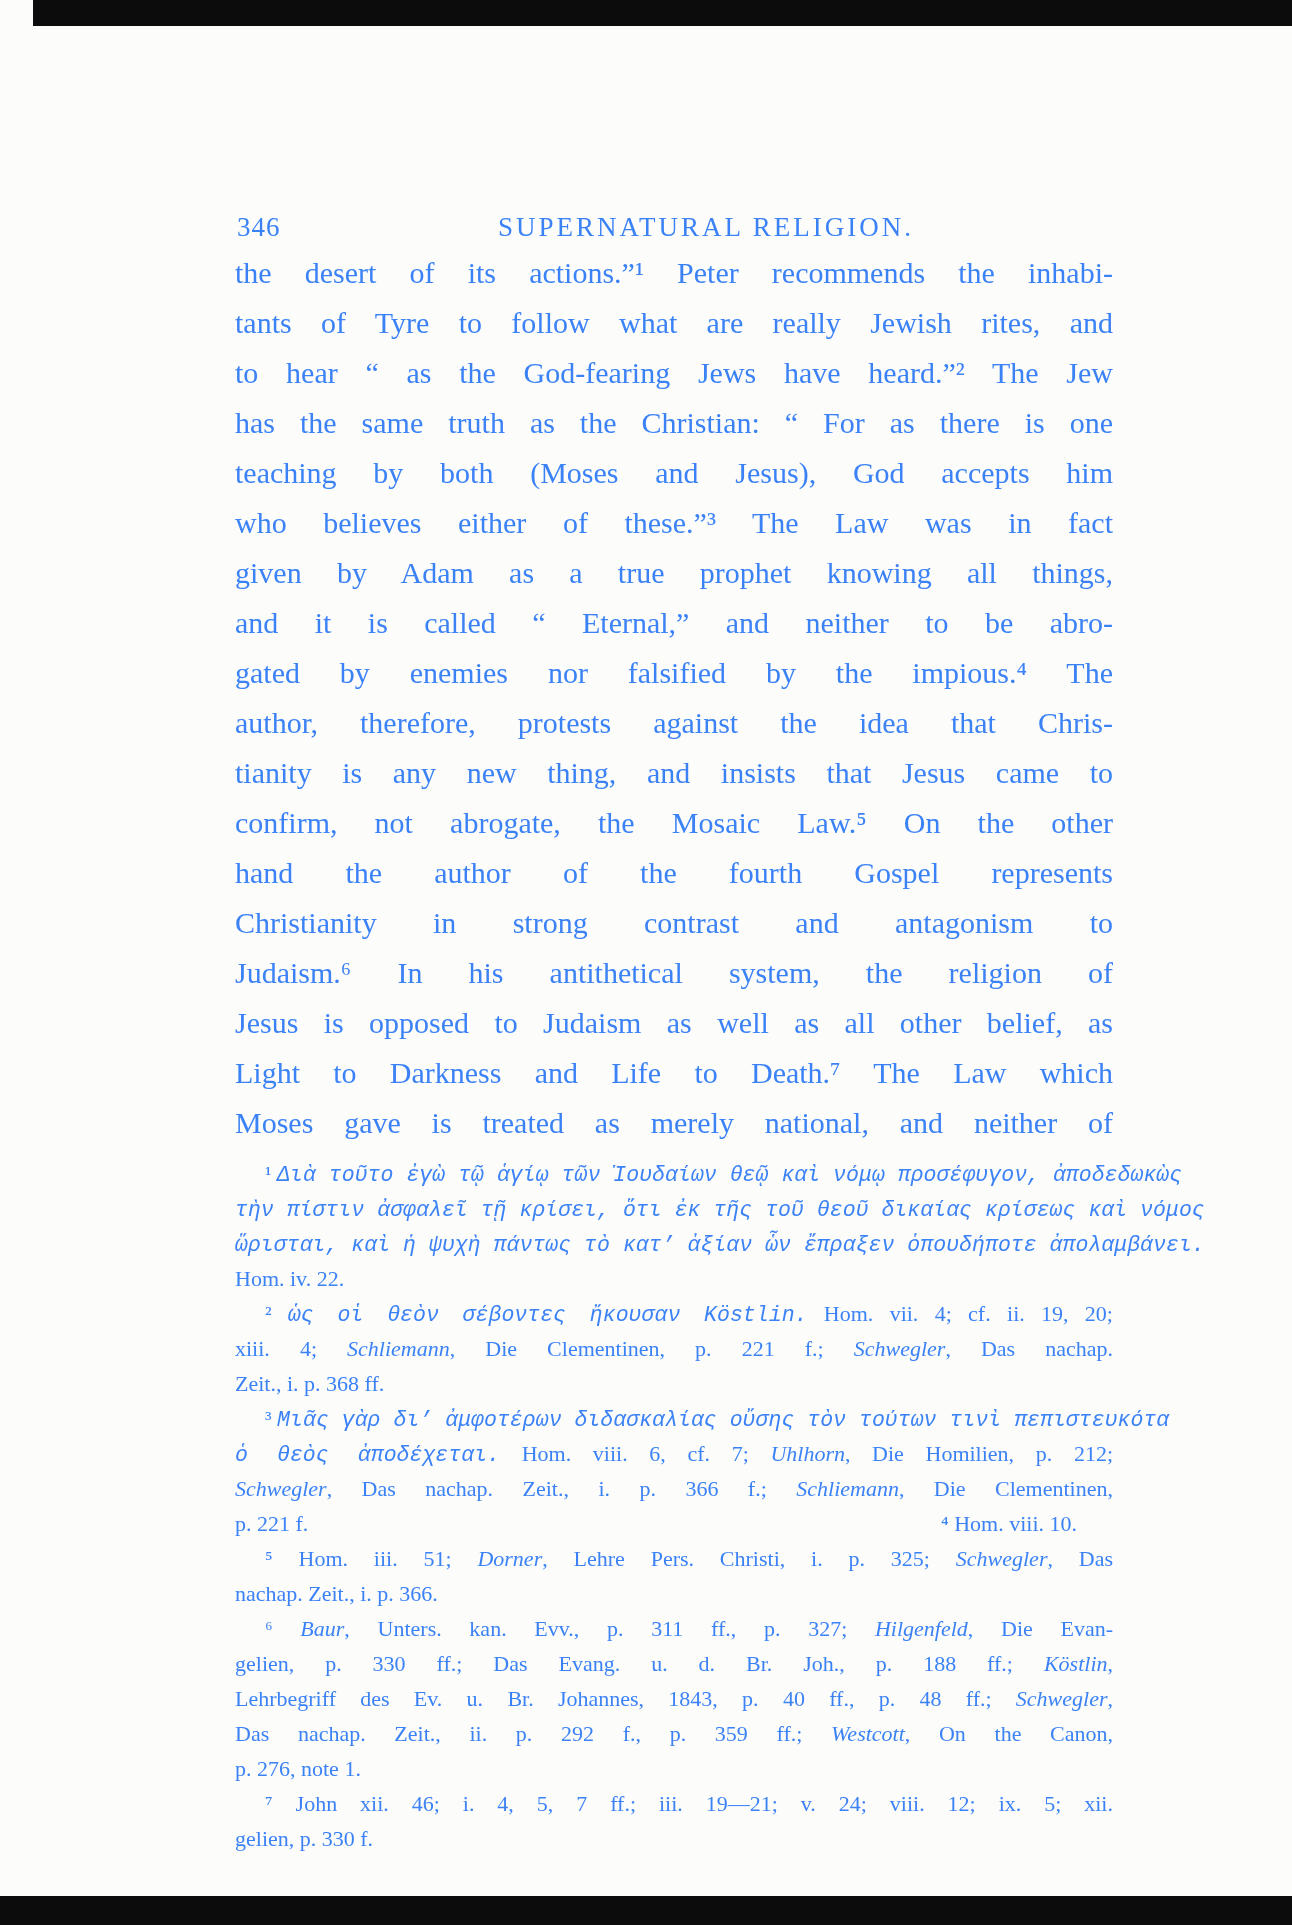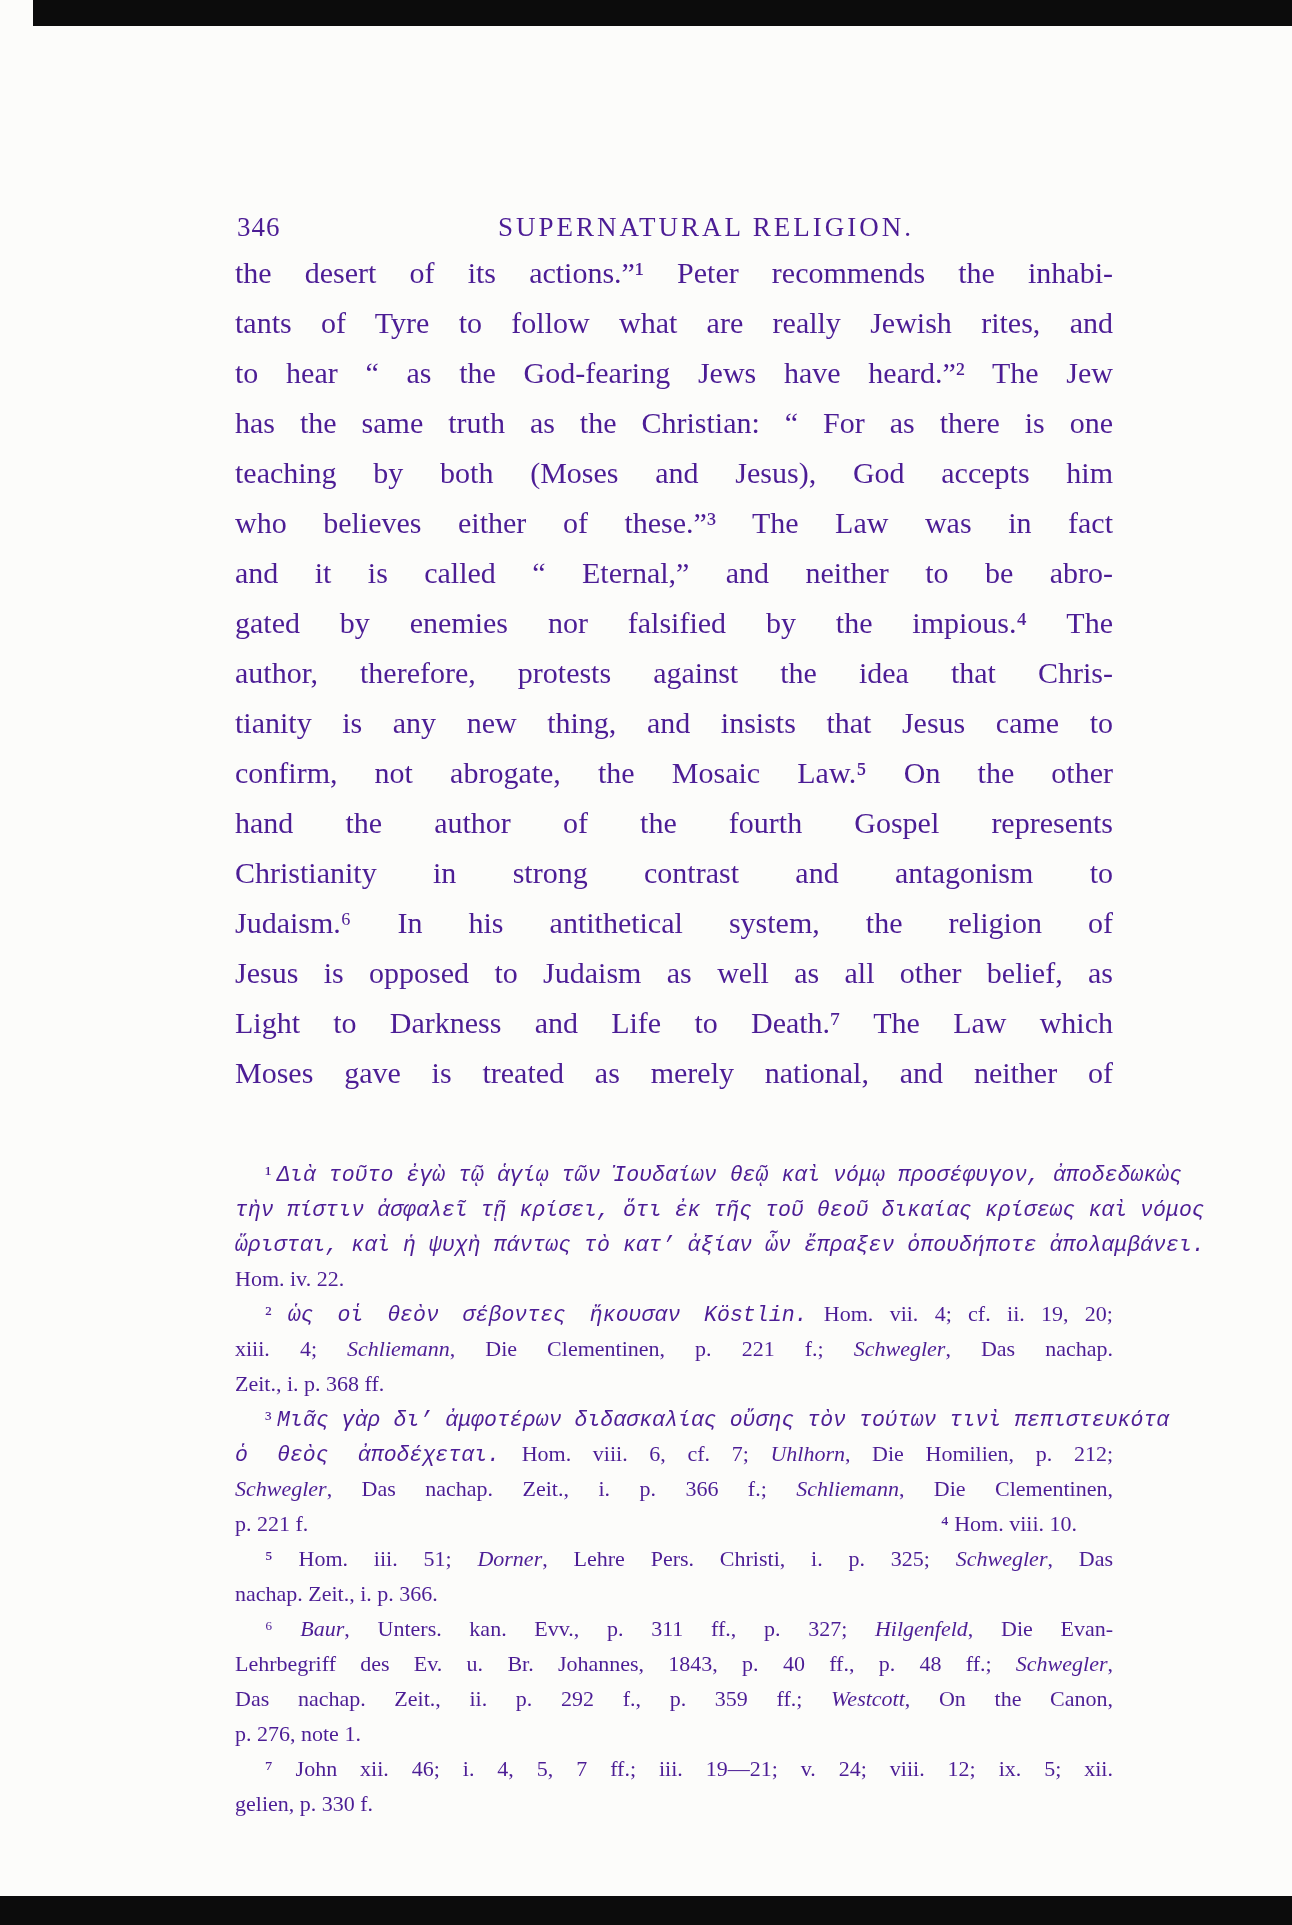--- a/index.html
+++ b/index.html
@@ -5,21 +5,21 @@
   html, body { margin: 0; padding: 0; }
   body {
     width: 1292px; height: 1925px;
     background: #fcfcfa;
     font-family: "Liberation Serif", serif;
   }
   .page {
     position: relative;
     width: 1292px; height: 1925px;
     background: #fcfcfa;
-    color: #4c1d95;
+    color: #3b82f6;
     overflow: hidden;
   }
   .bar-top {
     position: absolute; top: 0; left: 33px; right: 0; height: 26px;
     background: #0c0c0c;
   }
   .bar-bottom {
     position: absolute; bottom: 0; left: 0; width: 100%; height: 29px;
     background: #0c0c0c;
   }
@@ -80,20 +80,21 @@
     <span class="running-title">SUPERNATURAL RELIGION.</span>
   </div>
 
   <div class="body-text">
       <div class="line j"><span>the desert of its actions.”¹  Peter recommends the inhabi-</span></div>
       <div class="line j"><span>tants of Tyre to follow what are really Jewish rites, and</span></div>
       <div class="line j"><span>to hear “ as the God-fearing Jews have heard.”²  The Jew</span></div>
       <div class="line j"><span>has the same truth as the Christian: “ For as there is one</span></div>
       <div class="line j"><span>teaching by both (Moses and Jesus), God accepts him</span></div>
       <div class="line j"><span>who believes either of these.”³  The Law was in fact</span></div>
+      <div class="line j"><span>given by Adam as a true prophet knowing all things,</span></div>
       <div class="line j"><span>and it is called “ Eternal,” and neither to be abro-</span></div>
       <div class="line j"><span>gated by enemies nor falsified by the impious.⁴  The</span></div>
       <div class="line j"><span>author, therefore, protests against the idea that Chris-</span></div>
       <div class="line j"><span>tianity is any new thing, and insists that Jesus came to</span></div>
       <div class="line j"><span>confirm, not abrogate, the Mosaic Law.⁵  On the other</span></div>
       <div class="line j"><span>hand the author of the fourth Gospel represents</span></div>
       <div class="line j"><span>Christianity in strong contrast and antagonism to</span></div>
       <div class="line j"><span>Judaism.⁶  In his antithetical system, the religion of</span></div>
       <div class="line j"><span>Jesus is opposed to Judaism as well as all other belief, as</span></div>
       <div class="line j"><span>Light to Darkness and Life to Death.⁷  The Law which</span></div>
@@ -111,19 +112,20 @@
       <div class="line j ind"><span>³ </span><span class="gk">Μιᾶς γὰρ δι’ ἀμφοτέρων διδασκαλίας οὔσης τὸν τούτων τινὶ πεπιστευκότα</span></div>
       <div class="line j"><span class="gk">ὁ θεὸς ἀποδέχεται.</span><span>  Hom. viii. 6, cf. 7; </span><span class="it">Uhlhorn</span><span>, Die Homilien, p. 212;</span></div>
       <div class="line j"><span class="it">Schwegler</span><span>, Das nachap. Zeit., i. p. 366 f.; </span><span class="it">Schliemann</span><span>, Die Clementinen,</span></div>
       <div class="line split">
         <span>p. 221 f.</span>
         <span class="rp">⁴ Hom. viii. 10.</span>
       </div>
       <div class="line j ind"><span>⁵ Hom. iii. 51; </span><span class="it">Dorner</span><span>, Lehre Pers. Christi, i. p. 325; </span><span class="it">Schwegler</span><span>, Das</span></div>
       <div class="line"><span>nachap. Zeit., i. p. 366.</span></div>
       <div class="line j ind"><span>⁶ </span><span class="it">Baur</span><span>, Unters. kan. Evv.,  p. 311 ff.,  p. 327; </span><span class="it">Hilgenfeld</span><span>, Die Evan-</span></div>
+      <div class="line j"><span>gelien, p. 330 ff.; Das Evang. u. d. Br. Joh., p. 188 ff.; </span><span class="it">Köstlin</span><span>,</span></div>
       <div class="line j"><span>Lehrbegriff des Ev. u. Br. Johannes, 1843, p. 40 ff., p. 48 ff.; </span><span class="it">Schwegler</span><span>,</span></div>
       <div class="line j"><span>Das nachap. Zeit., ii. p. 292 f., p. 359 ff.; </span><span class="it">Westcott</span><span>, On the Canon,</span></div>
       <div class="line"><span>p. 276, note 1.</span></div>
       <div class="line j ind"><span>⁷ John xii. 46; i. 4, 5, 7 ff.; iii. 19—21; v. 24; viii. 12; ix. 5; xii.</span></div>
       <div class="line"><span>gelien, p. 330 f.</span></div>
     </div>
 </div>
 
 </body></html>

